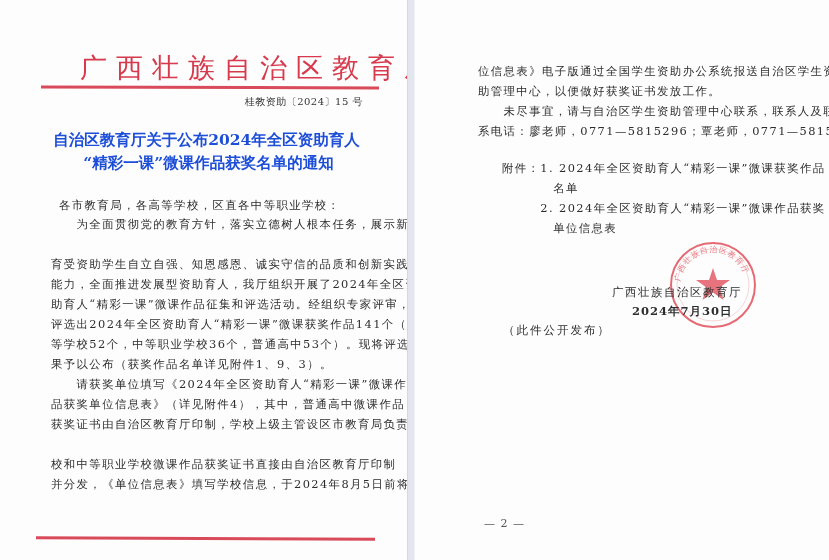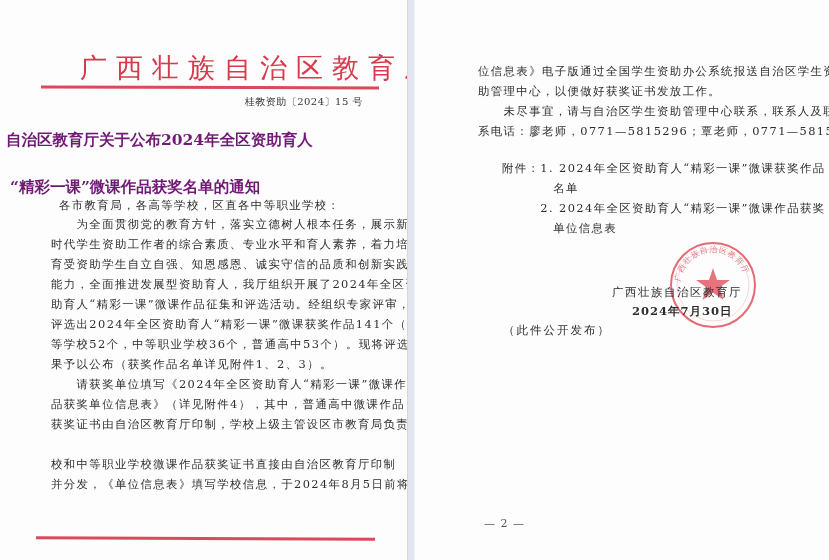--- a/index.html
+++ b/index.html
@@ -15,23 +15,23 @@
   .abs { position: absolute; white-space: nowrap; }
 
   .masthead { left: 80px; top: 50px; font-size: 27px; letter-spacing: 9px; color: #d63a4c;
               font-family: "DejaVu Serif", serif; }
   .red-rule { position: absolute; height: 3px; background: #d94a5a; }
   .rule-top { left: 41px; top: 86px; width: 338px; transform: rotate(0.15deg); }
   .rule-bottom { left: 36px; top: 537px; width: 339px; transform: rotate(0.25deg); }
 
   .doc-number { right: 44px; top: 95px; font-size: 10px; color: #333; letter-spacing: 0.5px; }
 
-  .title { left: 0; width: 407px; text-align: left; font-size: 15.5px; font-weight: bold; color: #701a75; }
+  .title { left: 0; width: 407px; text-align: center; font-size: 15.5px; font-weight: bold; color: #1d4ed8; }
   .title-1 { top: 130px; padding-left: 6px; }
-  .title-2 { top: 153px; padding-left: 10px; margin-top: 24px; }
+  .title-2 { top: 153px; padding-left: 10px; }
 
   .body-line { font-size: 11.4px; color: #2d2d2d; letter-spacing: 1.4px; line-height: 1; }
   .left-text { left: 51px; }
 
   .salutation { top: 200px; margin-left: 8px; }
 
   .right-text { left: 478px; }
   .page-num { left: 484px; top: 517px; font-size: 11px; color: #555; letter-spacing: 1px; }
 
   .seal { position: absolute; left: 668px; top: 240px; width: 90px; height: 90px; }
@@ -47,27 +47,26 @@
   <div class="abs masthead">广西壮族自治区教育厅</div>
   <div class="red-rule rule-top"></div>
   <div class="abs doc-number">桂教资助〔2024〕15 号</div>
 
   <div class="abs title title-1">自治区教育厅关于公布2024年全区资助育人</div>
   <div class="abs title title-2">“精彩一课”微课作品获奖名单的通知</div>
 
   <div class="abs body-line left-text salutation">各市教育局，各高等学校，区直各中等职业学校：</div>
 
   <div class="abs body-line left-text" style="top:219px">　　为全面贯彻党的教育方针，落实立德树人根本任务，展示新</div>
-  <div class="abs body-line left-text" style="top:239px">时代学生资助工作者的综合素质、专业水平和育人素养，着力培</div>
   <div class="abs body-line left-text" style="top:259px">育受资助学生自立自强、知恩感恩、诚实守信的品质和创新实践</div>
   <div class="abs body-line left-text" style="top:279px">能力，全面推进发展型资助育人，我厅组织开展了2024年全区资</div>
   <div class="abs body-line left-text" style="top:299px">助育人“精彩一课”微课作品征集和评选活动。经组织专家评审，</div>
   <div class="abs body-line left-text" style="top:319px">评选出2024年全区资助育人“精彩一课”微课获奖作品141个（高</div>
   <div class="abs body-line left-text" style="top:339px">等学校52个，中等职业学校36个，普通高中53个）。现将评选结</div>
-  <div class="abs body-line left-text" style="top:359px">果予以公布（获奖作品名单详见附件1、2、3）。</div>
+  <div class="abs body-line left-text" style="top:359px">果予以公布（获奖作品名单详见附件1、9、3）。</div>
   <div class="abs body-line left-text" style="top:379px">　　请获奖单位填写《2024年全区资助育人“精彩一课”微课作</div>
   <div class="abs body-line left-text" style="top:399px">品获奖单位信息表》（详见附件4），其中，普通高中微课作品</div>
   <div class="abs body-line left-text" style="top:419px">获奖证书由自治区教育厅印制，学校上级主管设区市教育局负责</div>
   <div class="abs body-line left-text" style="top:459px">校和中等职业学校微课作品获奖证书直接由自治区教育厅印制</div>
   <div class="abs body-line left-text" style="top:479px">并分发，《单位信息表》填写学校信息，于2024年8月5日前将《单</div>
 
   <div class="red-rule rule-bottom"></div>
 </div>
 
 <div class="gutter"></div>

